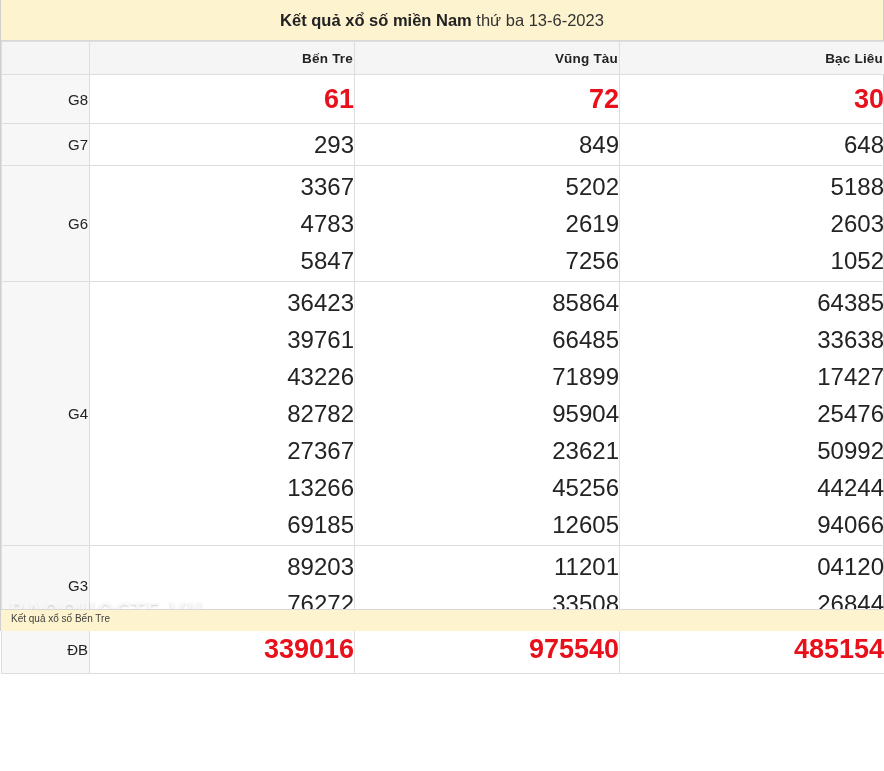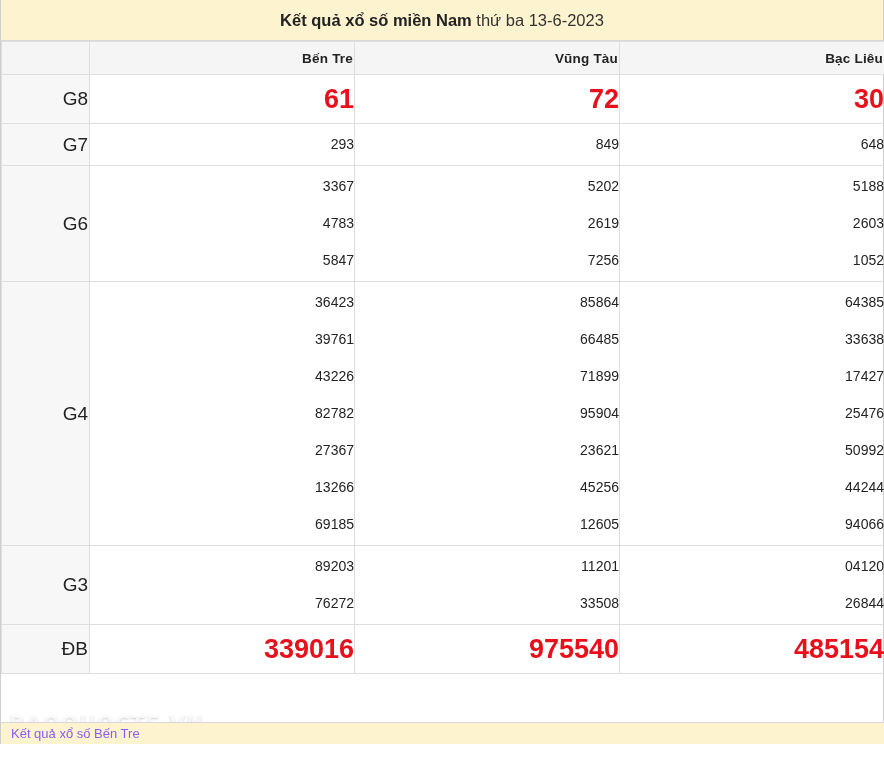--- a/index.html
+++ b/index.html
@@ -9,21 +9,21 @@
   body {
     width: 884px;
     height: 771px;
     background: #ffffff;
     font-family: "Liberation Sans", sans-serif;
     overflow: hidden;
   }
   .page {
     position: relative;
     width: 884px;
-    height: 744px;
+    height: 631px;
     box-sizing: border-box;
     border-left: 1px solid #cfcfcf;
     border-right: 1px solid #cfcfcf;
   }
   .title-bar {
     height: 40px;
     background: #fdf3cf;
     display: flex;
     align-items: center;
     justify-content: center;
@@ -57,26 +57,26 @@
     font-size: 13.5px;
     font-weight: bold;
     color: #21448c;
     letter-spacing: 0.2px;
   }
   thead th.blank {
     background: #f5f5f5;
   }
   td.label {
     background: #f7f7f7;
-    font-size: 19px;
+    font-size: 15px;
     color: #2f2f2f;
     font-weight: normal;
   }
   td.num {
-    font-size: 14px;
+    font-size: 24px;
     color: #1d1d1d;
     line-height: 1.9;
     padding: 2px 0;
   }
   td.num .line {
     display: block;
     line-height: 37.5px;
     white-space: nowrap;
   }
   tr.row-g8 td.num,
@@ -117,22 +117,22 @@
     height: 22px;
     background: #fdf3cf;
     border-top: 1px solid #d8d8d8;
     box-sizing: border-box;
     overflow: hidden;
   }
   .bottom-left {
     position: absolute;
     left: 10px;
     top: 3px;
-    font-size: 13px;
-    color: #8b5cf6;
+    font-size: 10px;
+    color: #404040;
     white-space: nowrap;
   }
   .bottom-right {
     position: absolute;
     right: 12px;
     top: 3px;
     font-size: 13px;
     color: #4a4a4a;
     white-space: nowrap;
     margin-top: 24px;

